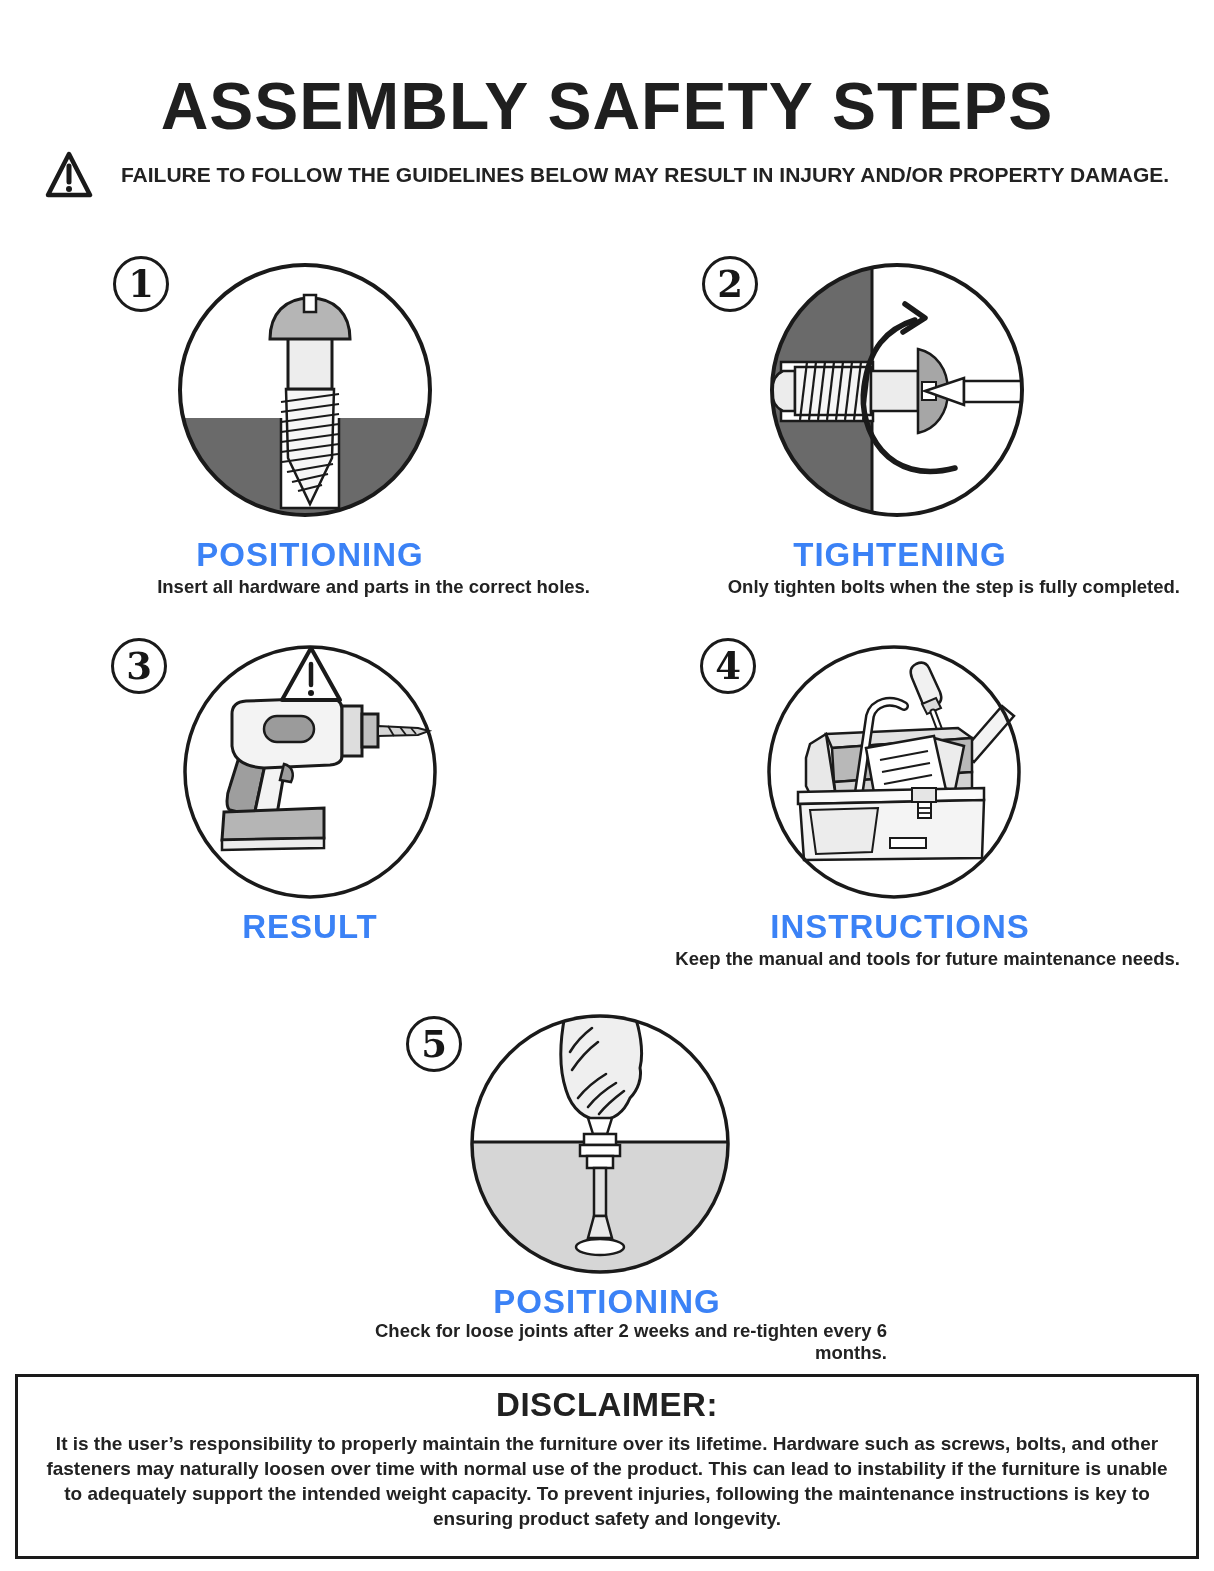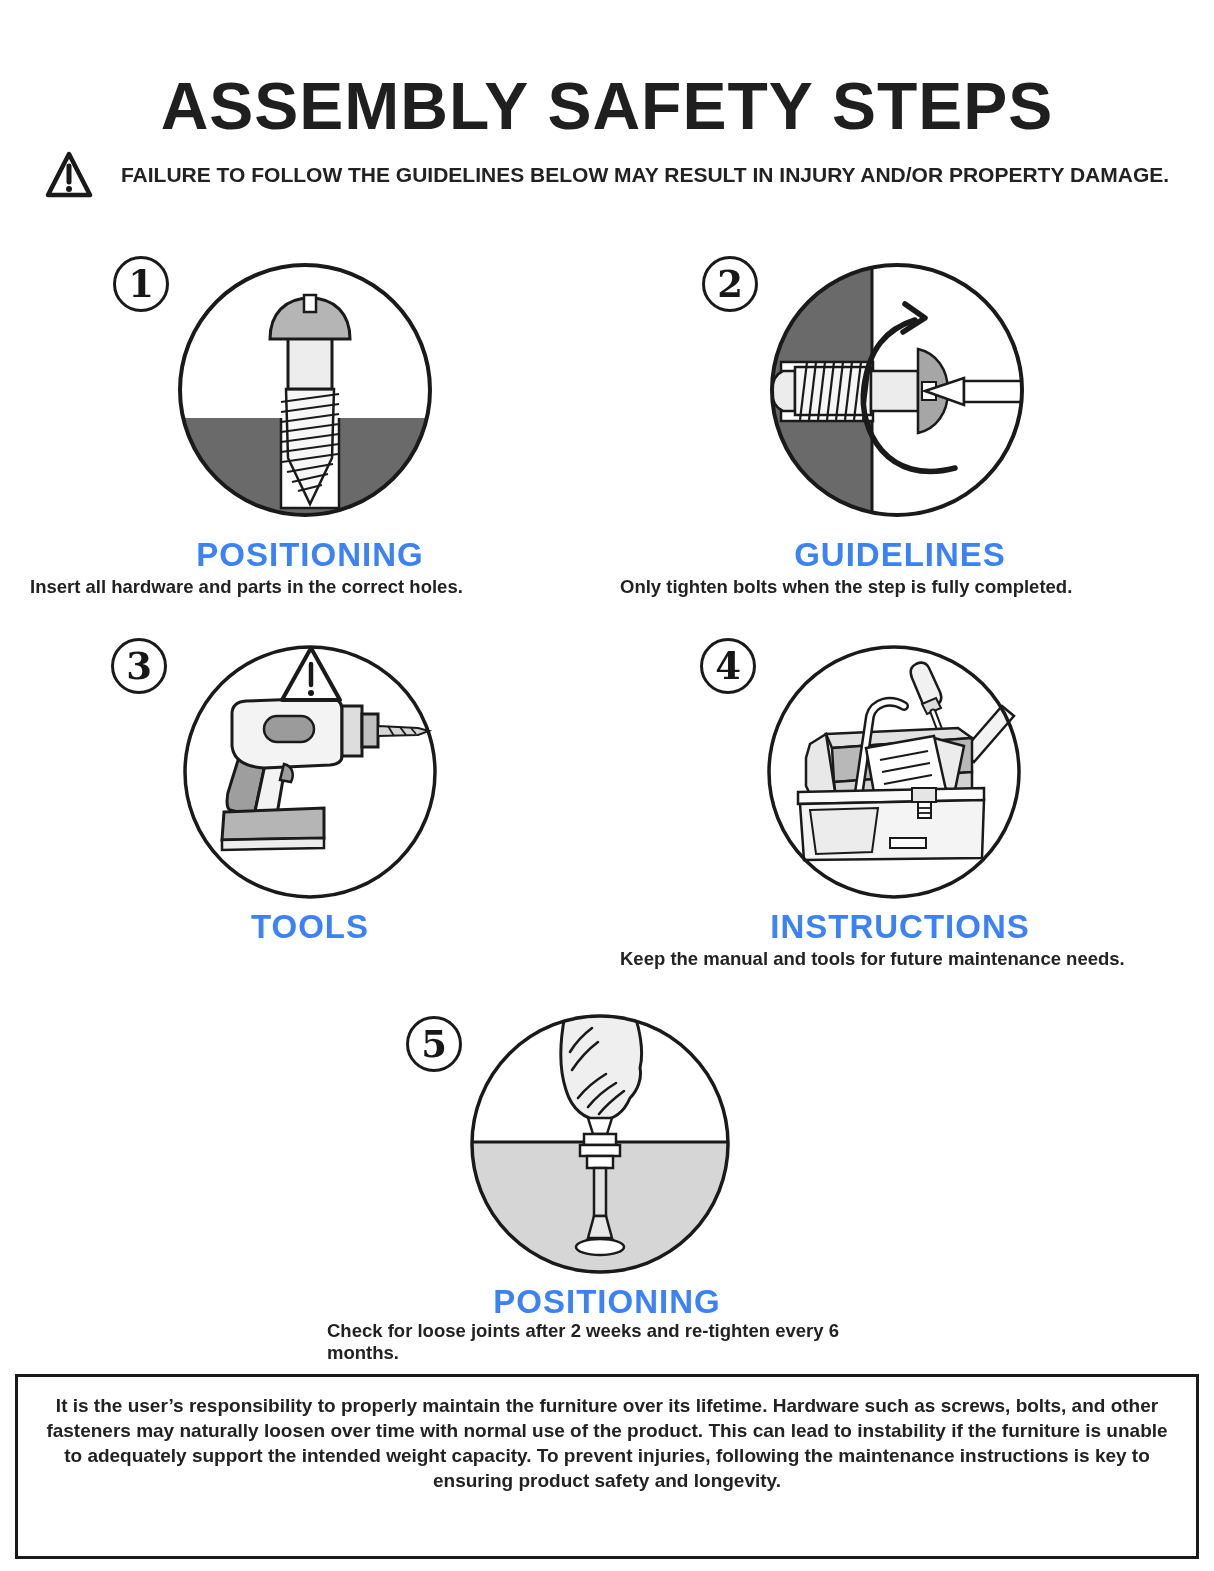--- a/index.html
+++ b/index.html
@@ -49,21 +49,21 @@
 
   .step h2 {
     position:absolute; left:0; width:100%; text-align:center;
     font-size:33px; font-weight:700; letter-spacing:1px; color:#3b82f6;
   }
   .s1 h2,.s2 h2 { top:286px; }
   .s3 h2,.s4 h2 { top:276px; }
   .s5 h2 { top:275px; }
 
   .step p {
-    position:absolute; left:-30px; width:560px; text-align:left;
+    position:absolute; left:-30px; width:560px; text-align:right;
     font-size:18.5px; font-weight:700; color:#222;
   }
   .s1 p,.s2 p { top:326px; }
   .s3 p,.s4 p { top:316px; }
   .s5 p { top:312px; }
 
   .disclaimer {
     position:absolute; left:15px; top:1374px; width:1184px; height:185px;
     border:3px solid #1a1a1a; background:#fff; text-align:center;
     padding-top:9px;
@@ -157,21 +157,21 @@
         <rect x="106" y="113" width="47" height="40" fill="#ececec" stroke="#1a1a1a" stroke-width="2.5"></rect>
         <path d="M153,91 C171,95 183,111 183,133 C183,155 171,171 153,175 Z" fill="#a6a6a6" stroke="#1a1a1a" stroke-width="2.5"></path>
         <rect x="157" y="124" width="14" height="18" fill="#fff" stroke="#1a1a1a" stroke-width="2"></rect>
         <path d="M160,133 L199,120 L199,147 Z" fill="#fff" stroke="#1a1a1a" stroke-width="2.5"></path>
         <rect x="199" y="123" width="62" height="21" fill="#fff" stroke="#1a1a1a" stroke-width="2.5"></rect>
         <path d="M190,210 C122,228 93,172 99,129 C104,91 121,71 150,62" fill="none" stroke="#1a1a1a" stroke-width="5.5" stroke-linecap="round"></path>
         <polyline points="140,46 160,60 138,74" fill="none" stroke="#1a1a1a" stroke-width="5.5" stroke-linecap="round" stroke-linejoin="round"></polyline>
       </g>
       <circle cx="132" cy="132" r="125" fill="none" stroke="#1a1a1a" stroke-width="4"></circle>
     </svg>
-    <h2>GUIDELINES</h2>
+    <h2>TIGHTENING</h2>
     <p>Only tighten bolts when the step is fully completed.</p>
   </section>
 
   <section class="step s3">
     <div class="badge">
         <span>3</span>
       </div>
     <svg class="illus" width="264" height="264" viewBox="0 0 264 264">
       <circle cx="132" cy="132" r="125" fill="#fff"></circle>
       <path d="M62,114 L88,120 L76,176 L52,170 C48,168 48,156 52,146 Z" fill="#9e9e9e" stroke="#1a1a1a" stroke-width="3"></path>
@@ -187,21 +187,21 @@
         <line x1="210" y1="86" x2="216" y2="96"></line>
           <line x1="222" y1="87" x2="228" y2="95"></line>
           <line x1="233" y1="88" x2="238" y2="94"></line>
       </g>
       <path d="M106,124 C114,126 117,134 113,142 L102,140 Z" fill="#9e9e9e" stroke="#1a1a1a" stroke-width="2.5"></path>
       <path d="M133,8 L162,60 L104,60 Z" fill="#fff" stroke="#1a1a1a" stroke-width="4" stroke-linejoin="round"></path>
       <line x1="133" y1="24" x2="133" y2="45" stroke="#1a1a1a" stroke-width="4.5" stroke-linecap="round"></line>
       <circle cx="133" cy="53" r="3" fill="#1a1a1a"></circle>
       <circle cx="132" cy="132" r="125" fill="none" stroke="#1a1a1a" stroke-width="3.5"></circle>
     </svg>
-    <h2>TOOLS</h2>
+    <h2>RESULT</h2>
   </section>
 
   <section class="step s4">
     <div class="badge">
         <span>4</span>
       </div>
     <svg class="illus" width="264" height="264" viewBox="0 0 264 264">
       <circle cx="132" cy="132" r="125" fill="#fff"></circle>
       <path d="M150,38 Q146,28 154,24 Q163,20 167,28 L178,52 Q182,62 173,66 Q164,70 160,62 Z" fill="#f1f1f1" stroke="#1a1a1a" stroke-width="2.5"></path>
       <path d="M160,64 L174,58 L179,68 L165,74 Z" fill="#dddddd" stroke="#1a1a1a" stroke-width="2"></path>
@@ -265,16 +265,17 @@
       <rect x="128" y="158" width="12" height="48" fill="#e2e2e2" stroke="#1a1a1a" stroke-width="2.5"></rect>
       <path d="M128,206 L140,206 L146,228 L122,228 Z" fill="#e8e8e8" stroke="#1a1a1a" stroke-width="2.5"></path>
       <ellipse cx="134" cy="237" rx="24" ry="8" fill="#fff" stroke="#1a1a1a" stroke-width="2.5"></ellipse>
       <circle cx="134" cy="134" r="128" fill="none" stroke="#1a1a1a" stroke-width="3.5"></circle>
     </svg>
     <h2>POSITIONING</h2>
     <p>Check for loose joints after 2 weeks and re-tighten every 6 months.</p>
   </section>
 
   <footer class="disclaimer">
+    <h2>DISCLAIMER:</h2>
     <p>It is the user’s responsibility to properly maintain the furniture over its lifetime. Hardware such as screws, bolts, and other fasteners may naturally loosen over time with normal use of the product. This can lead to instability if the furniture is unable to adequately support the intended weight capacity. To prevent injuries, following the maintenance instructions is key to ensuring product safety and longevity.</p>
   </footer>
 
 </div>
 
 </body></html>

